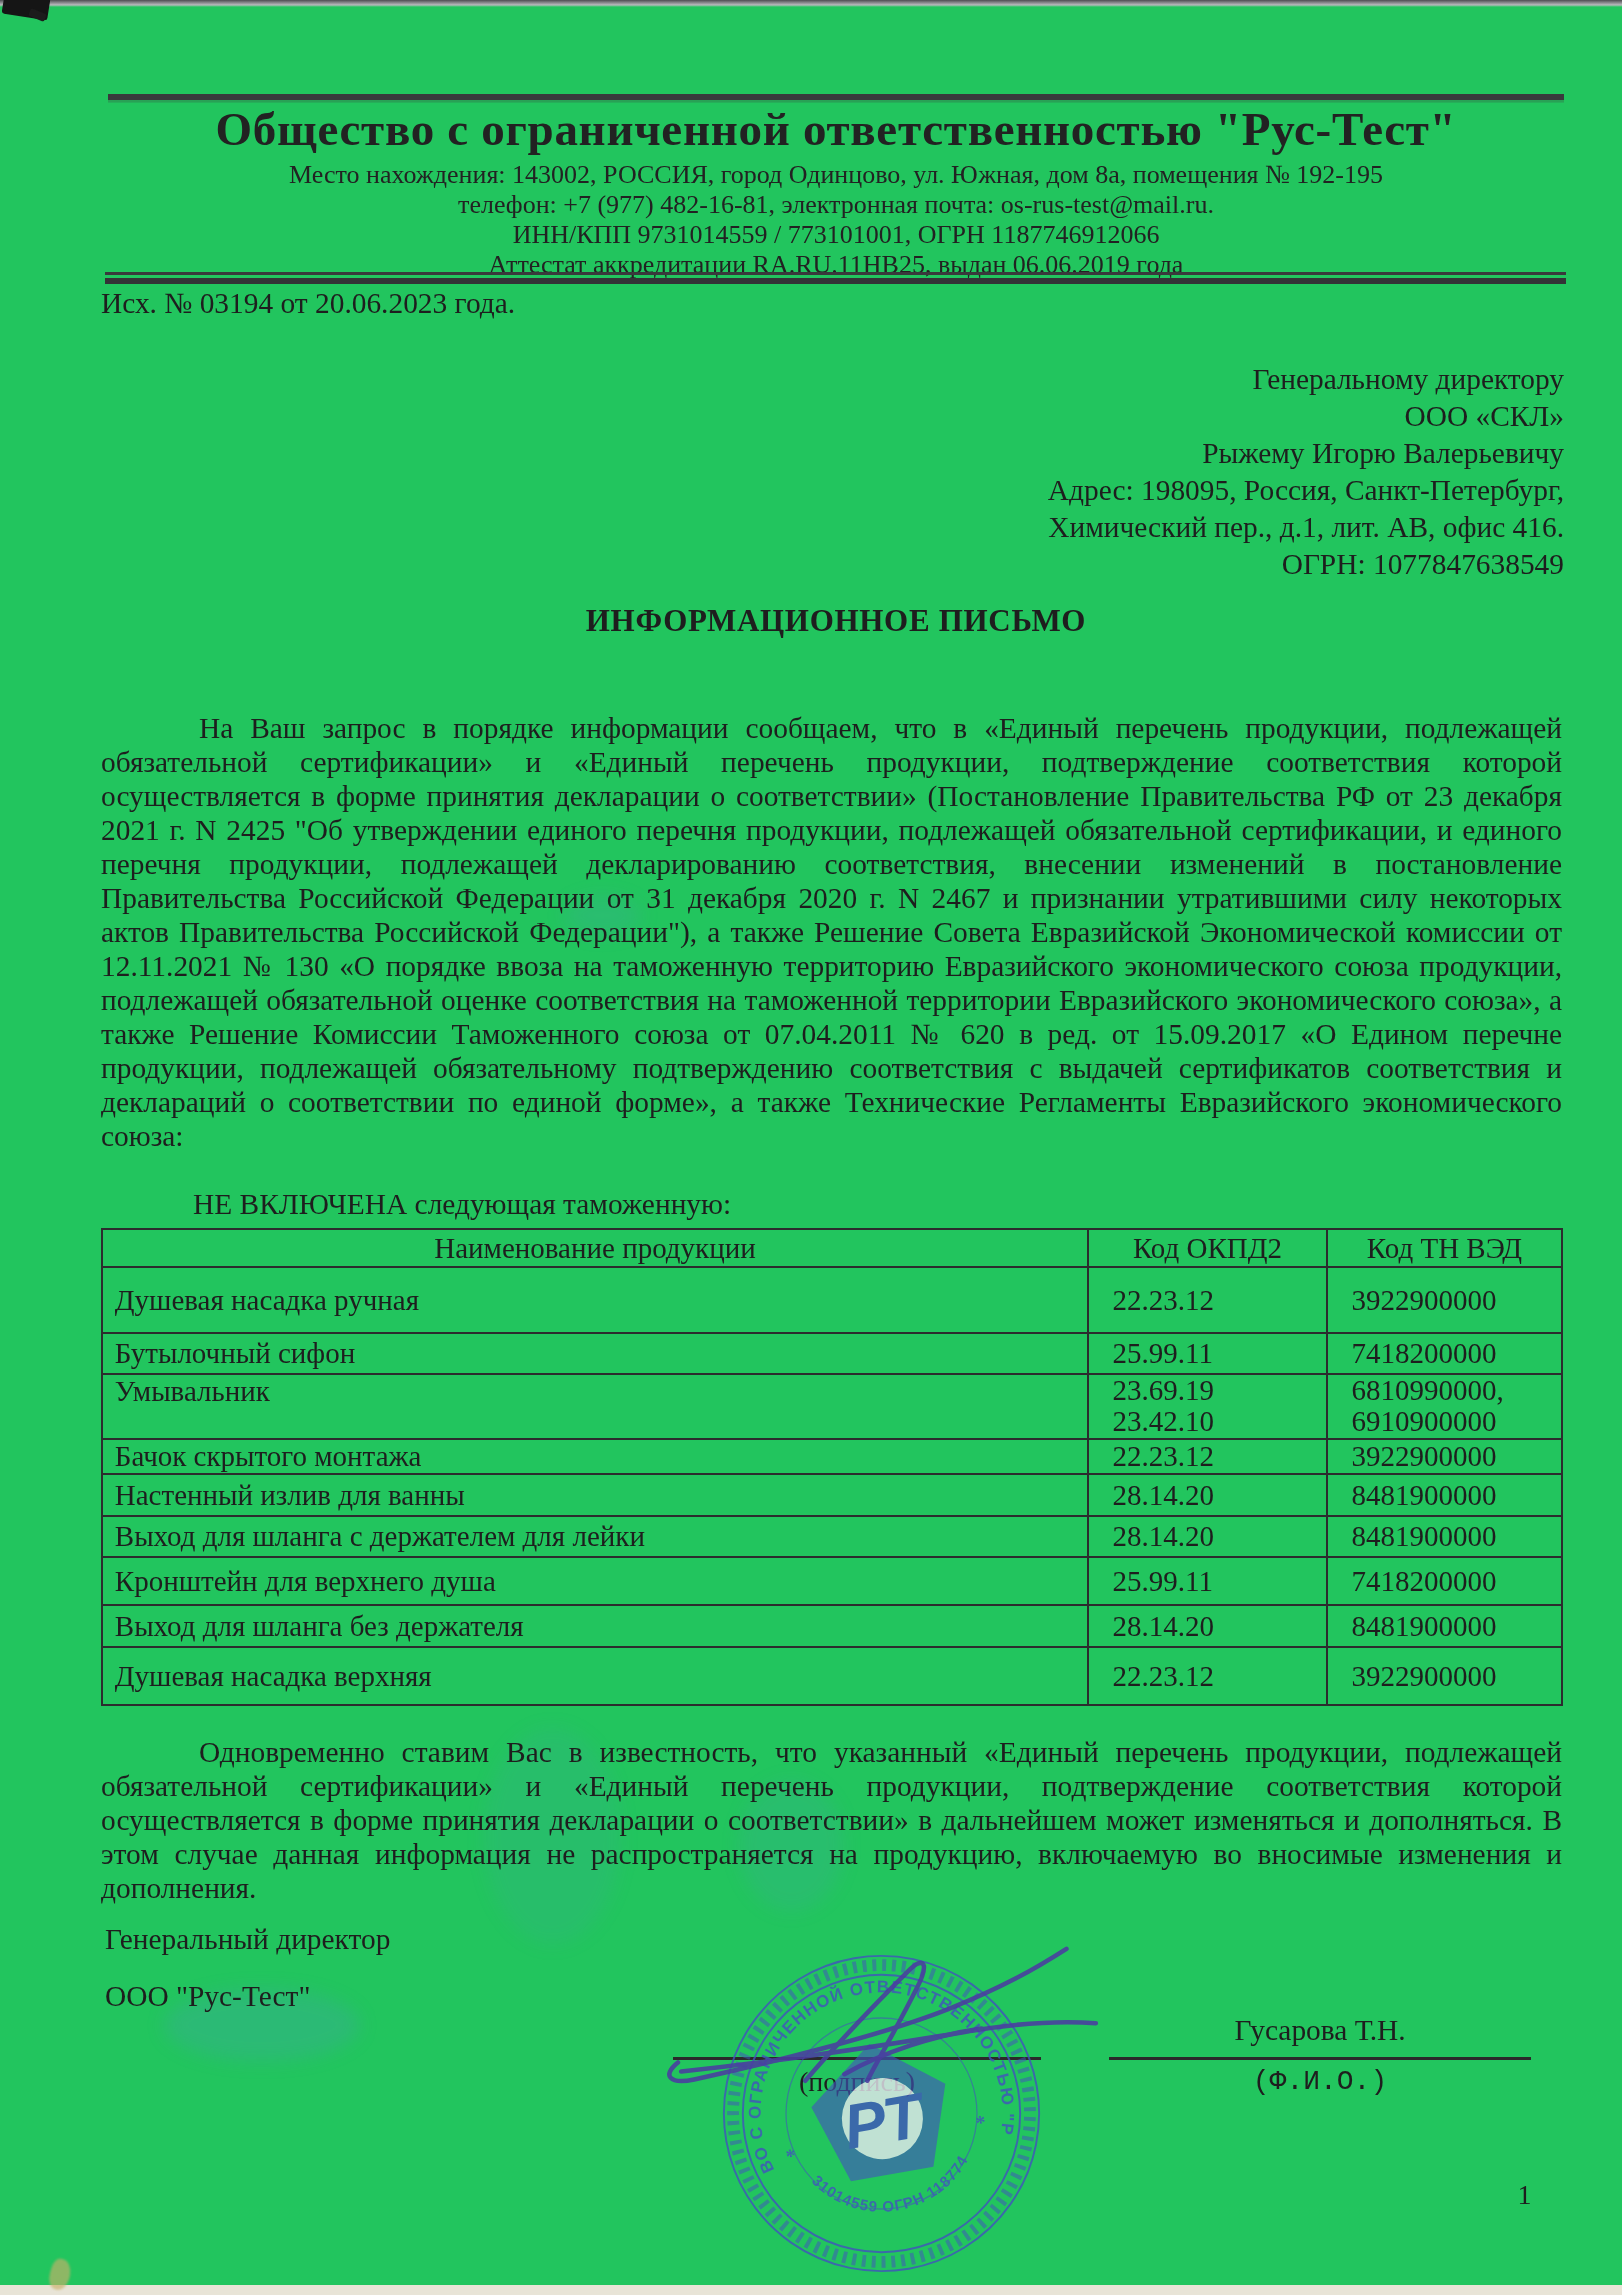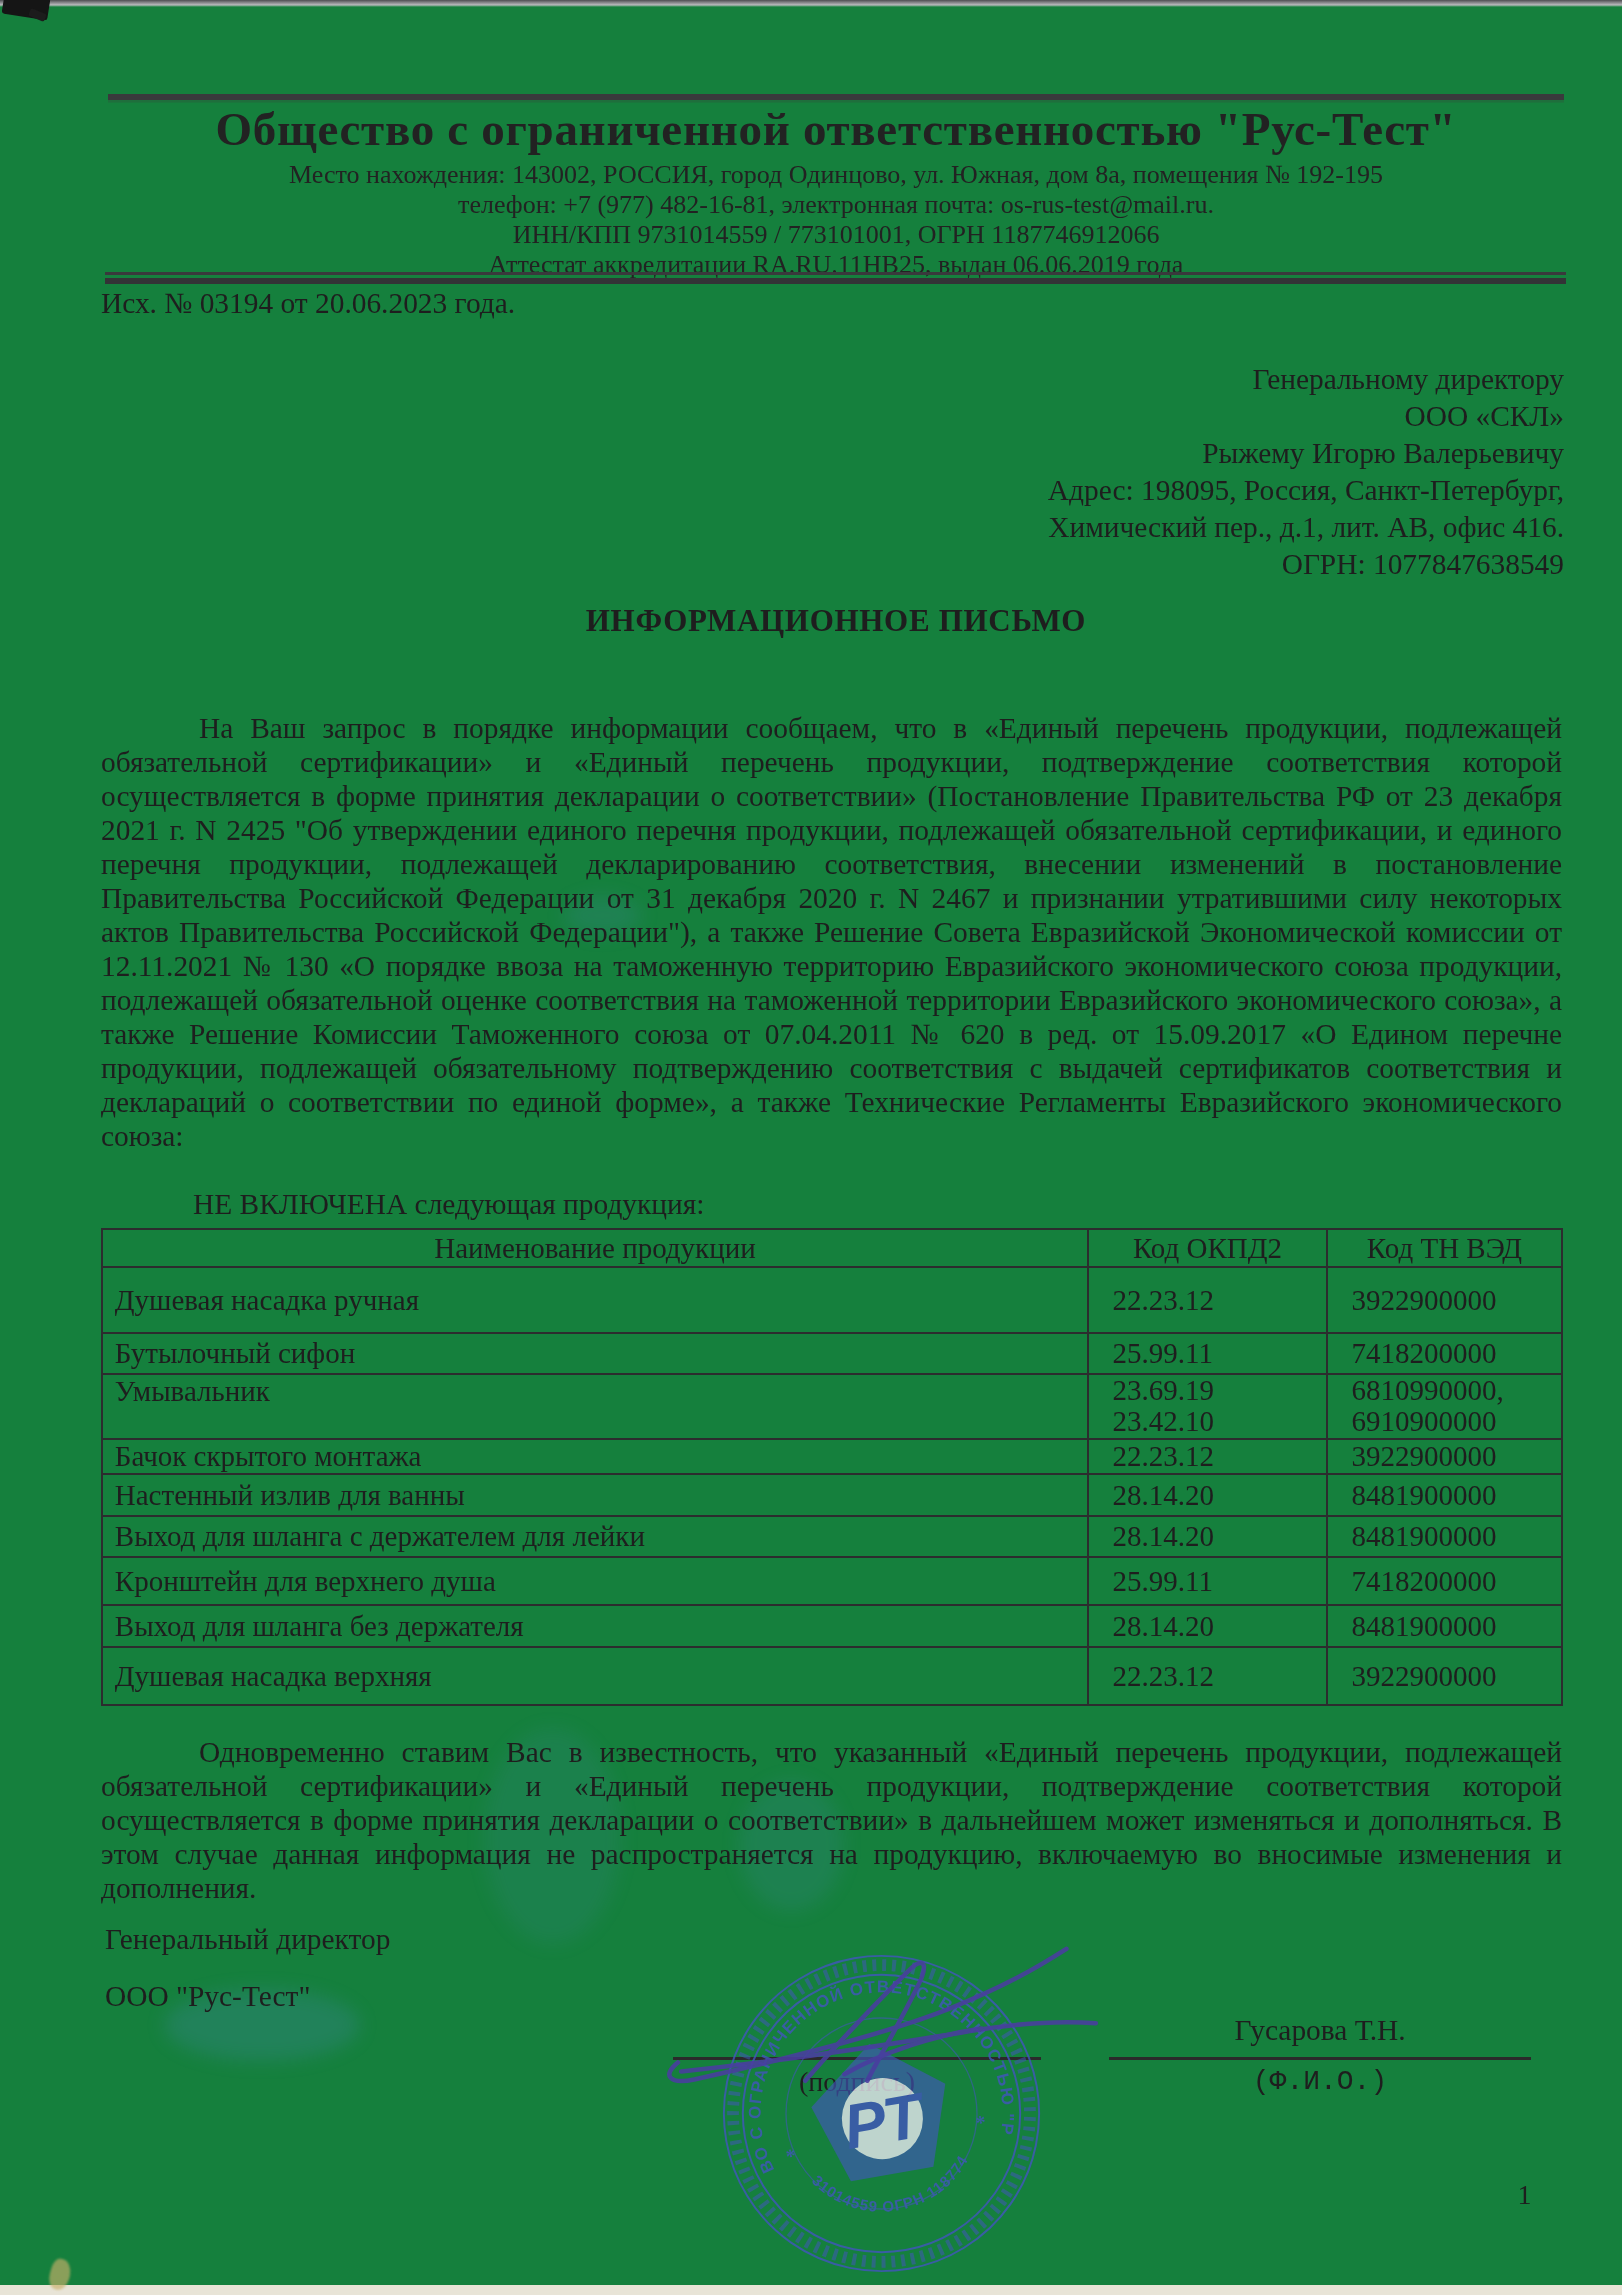--- a/index.html
+++ b/index.html
@@ -1,19 +1,19 @@
 <!DOCTYPE html>
 <html lang="ru" style="font-size:10.5px"><head>
 <meta charset="utf-8">
 <style>
   html,body{margin:0;padding:0;background:#888;}
   .page{
     position:relative;
     width:1623px;height:2295px;
-    background:#15803d;
+    background:#22c55e;
     overflow:hidden;
     font-family:"Liberation Serif","DejaVu Serif",serif;
     color:#1e1e1e;
   }
   
   .top-strip{position:absolute;left:0;top:0;width:1623px;height:6.5px;
     background:linear-gradient(#4e4e52,#b9b9bd 70%,rgba(185,185,189,0));}
   .corner-mark{position:absolute;left:2.6px;top:-5.2px;width:46px;height:22px;
     background:#151515;transform:rotate(9deg);border-radius:2.6px;}
   .corner-mark2{position:absolute;left:29px;top:10.5px;width:17px;height:7.9px;
@@ -128,21 +128,21 @@
     <div>Рыжему Игорю Валерьевичу</div>
     <div>Адрес: 198095, Россия, Санкт-Петербург,</div>
     <div>Химический пер., д.1, лит. АВ, офис 416.</div>
     <div>ОГРН: 1077847638549</div>
   </div>
 
   <div class="doc-title">ИНФОРМАЦИОННОЕ ПИСЬМО</div>
 
   <div class="para para1">На Ваш запрос в порядке информации сообщаем, что в «Единый перечень продукции, подлежащей обязательной сертификации» и «Единый перечень продукции, подтверждение соответствия которой осуществляется в форме принятия декларации о соответствии» (Постановление Правительства РФ от 23 декабря 2021 г. N 2425 "Об утверждении единого перечня продукции, подлежащей обязательной сертификации, и единого перечня продукции, подлежащей декларированию соответствия, внесении изменений в постановление Правительства Российской Федерации от 31 декабря 2020 г. N 2467 и признании утратившими силу некоторых актов Правительства Российской Федерации"), а также Решение Совета Евразийской Экономической комиссии от 12.11.2021 № 130 «О порядке ввоза на таможенную территорию Евразийского экономического союза продукции, подлежащей обязательной оценке соответствия на таможенной территории Евразийского экономического союза», а также Решение Комиссии Таможенного союза от 07.04.2011 № 620 в ред. от 15.09.2017 «О Едином перечне продукции, подлежащей обязательному подтверждению соответствия с выдачей сертификатов соответствия и деклараций о соответствии по единой форме», а также Технические Регламенты Евразийского экономического союза:</div>
 
-  <div class="not-included">НЕ ВКЛЮЧЕНА следующая продукция:</div>
+  <div class="not-included">НЕ ВКЛЮЧЕНА следующая таможенную:</div>
 
   <div class="tbl">
     <table>
       <colgroup>
           <col class="c1">
           <col class="c2">
           <col class="c3">
         </colgroup>
       <thead>
         <tr>

